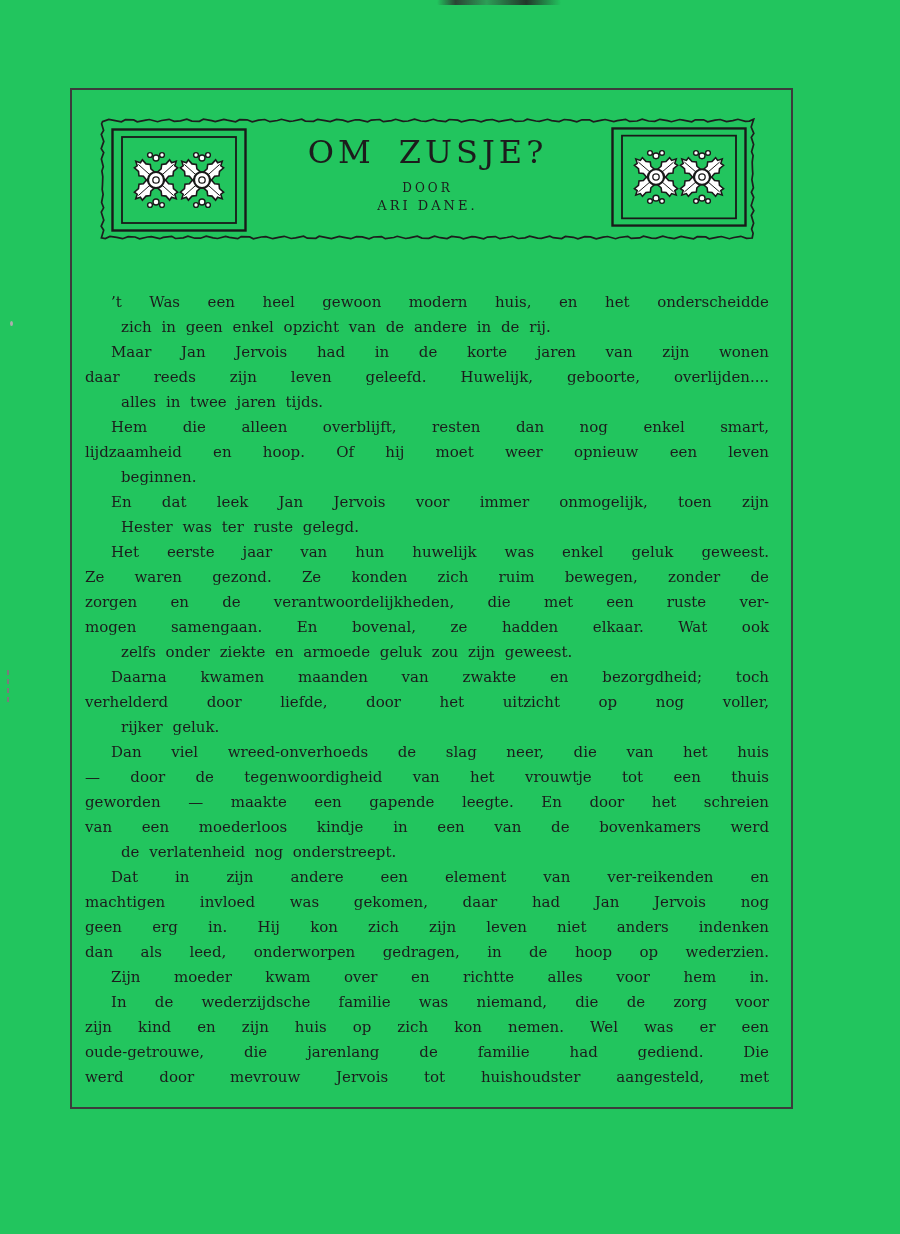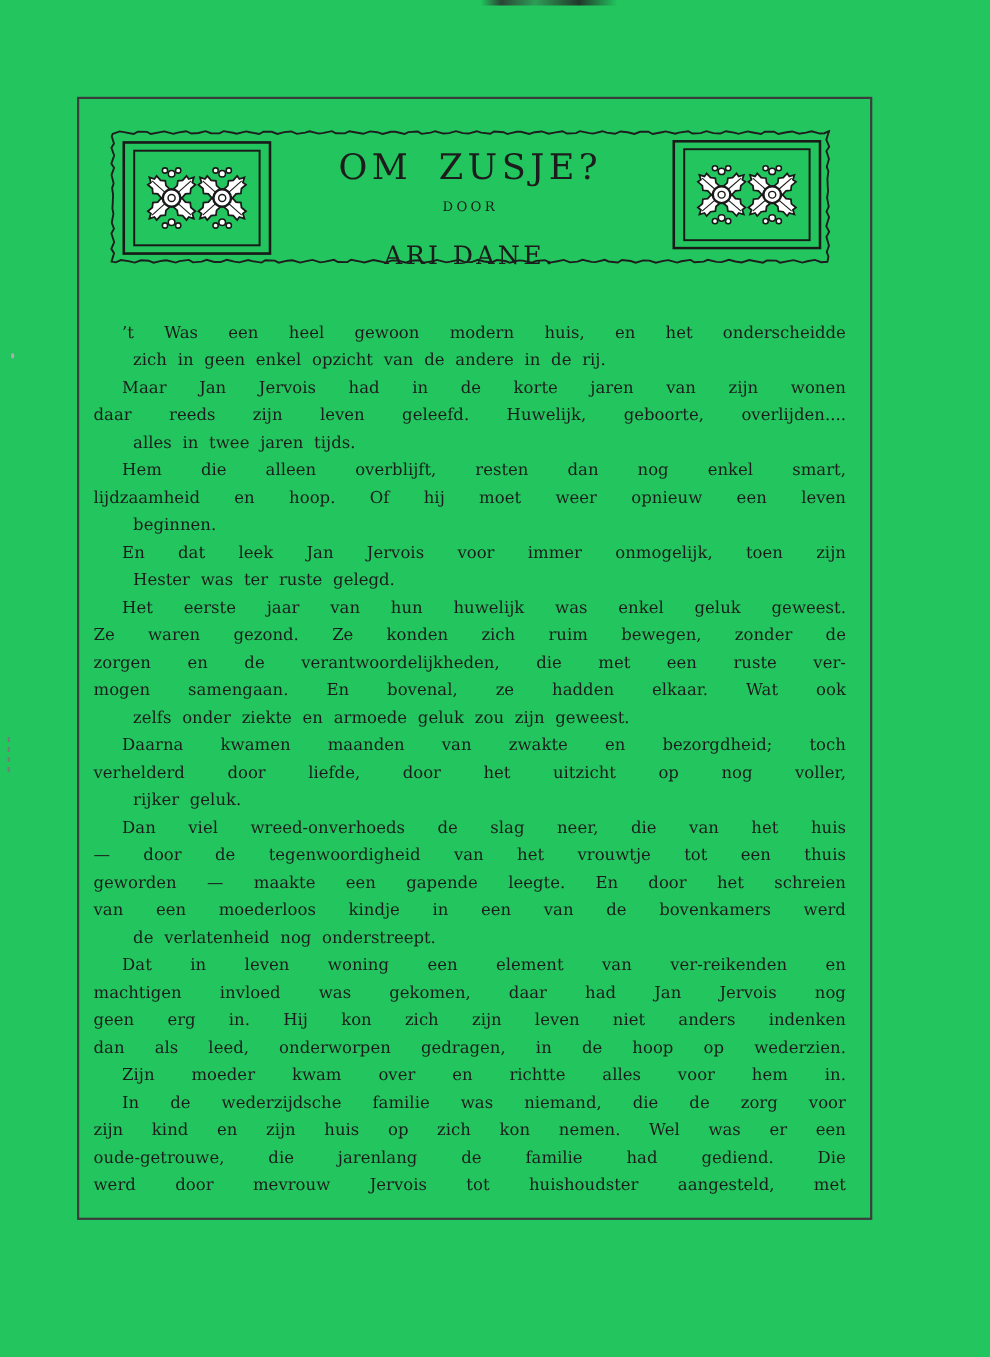--- a/index.html
+++ b/index.html
@@ -18,21 +18,21 @@
     border:2px solid #3c3c3c;}
   
   .header-box{position:absolute;left:28px;top:28px;width:655px;height:122px;}
   .wavy{position:absolute;left:0;top:0;width:100%;height:100%;}
   .ornament{position:absolute;width:136px;height:104px;}
   .ornament.left{left:11px;top:10px;}
   .ornament.right{right:8px;top:9px;height:100px;}
   .titles{position:absolute;left:150px;right:150px;top:0;text-align:center;color:#1c1c1c;}
   .title{margin-top:15px;font-size:32px;letter-spacing:4px;word-spacing:10px;white-space:nowrap;}
   .byline{margin-top:10px;font-size:12px;letter-spacing:3px;}
-  .author{margin-top:25px;font-size:23px;letter-spacing:3px;}
+  .author{margin-top:3px;font-size:13px;letter-spacing:3px;}
   
   .body-text{position:absolute;left:13px;top:200px;width:684px;font-size:15px;color:#1c1c1c;}
   .line{height:25px;line-height:25px;text-align:justify;text-align-last:justify;}
   .line.noj{text-align:center;text-align-last:left;word-spacing:5px;margin-left:36px;}
   .line.indent{padding-left:26px;}
 </style>
 </head>
 <body>
 
 <div class="canvas">
@@ -155,21 +155,21 @@
           <div class="line noj">rijker geluk.</div>
         </div>
         <div>
           <div class="line indent">Dan viel wreed-onverhoeds de slag neer, die van het huis</div>
           <div class="line">— door de tegenwoordigheid van het vrouwtje tot een thuis</div>
           <div class="line">geworden — maakte een gapende leegte. En door het schreien</div>
           <div class="line">van een moederloos kindje in een van de bovenkamers werd</div>
           <div class="line noj">de verlatenheid nog onderstreept.</div>
         </div>
         <div>
-          <div class="line indent">Dat in leven woning een element van ver-reikenden en</div>
+          <div class="line indent">Dat in zijn andere een element van ver-reikenden en</div>
           <div class="line">machtigen invloed was gekomen, daar had Jan Jervois nog</div>
           <div class="line">geen erg in. Hij kon zich zijn leven niet anders indenken</div>
           <div class="line">dan als leed, onderworpen gedragen, in de hoop op wederzien.</div>
         </div>
         <div>
           <div class="line indent">Zijn moeder kwam over en richtte alles voor hem in.</div>
         </div>
         <div>
           <div class="line indent">In de wederzijdsche familie was niemand, die de zorg voor</div>
           <div class="line">zijn kind en zijn huis op zich kon nemen. Wel was er een</div>

